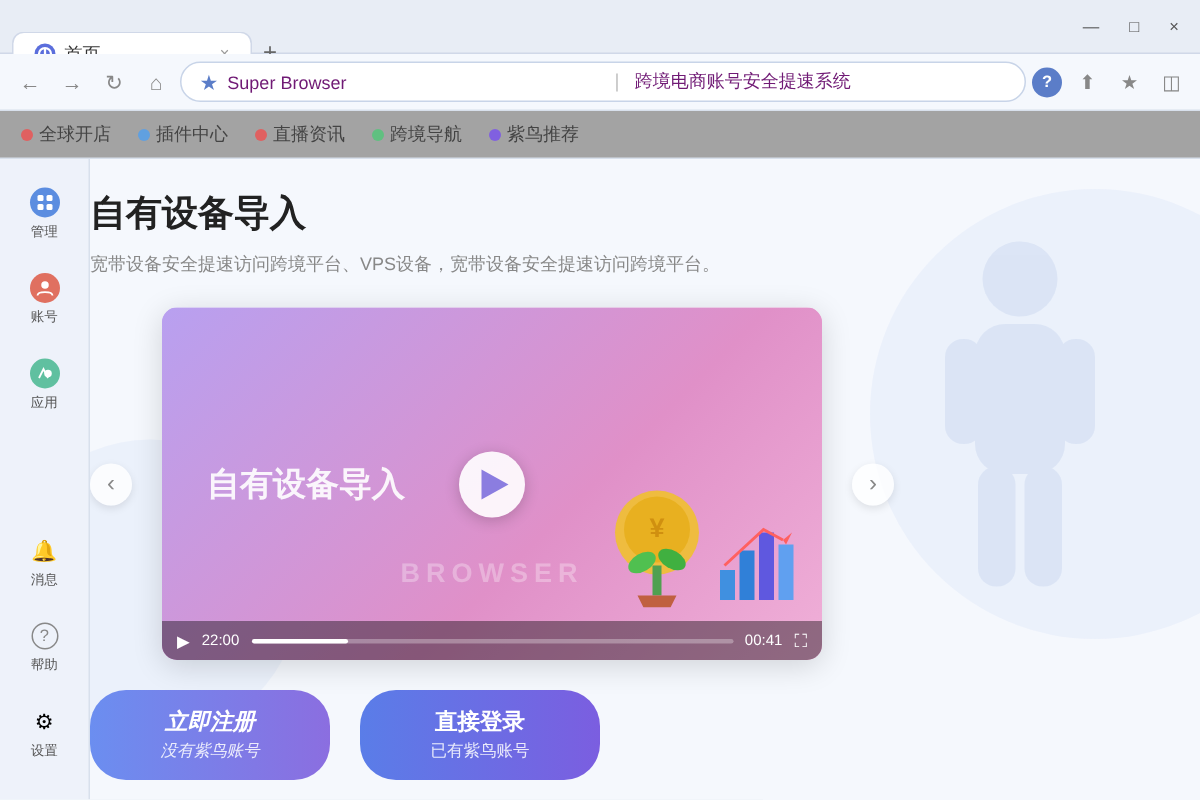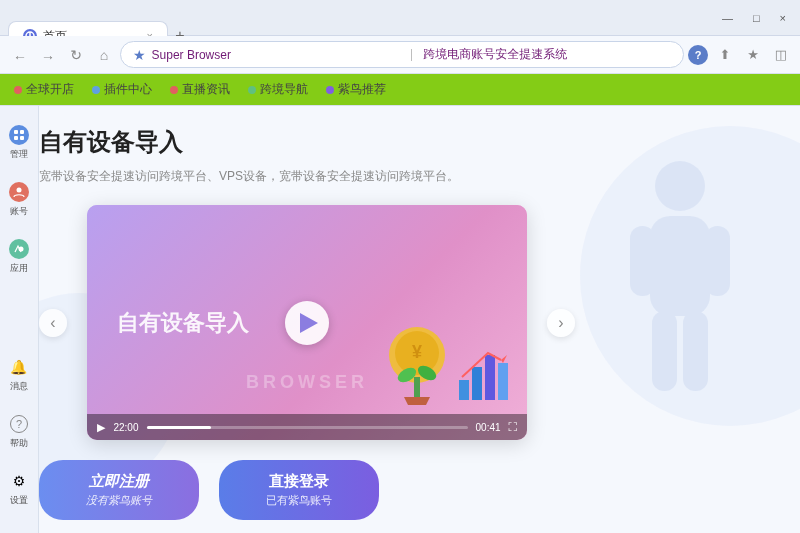--- a/index.html
+++ b/index.html
@@ -22,29 +22,29 @@
     
     .address-bar { height: 38px; background: #f5f8fd; display: flex; align-items: center; padding: 0 8px; border-bottom: 1px solid #d8e0ec; gap: 4px; }
     .nav-btn { width: 24px; height: 24px; display: flex; align-items: center; justify-content: center; color: #888; cursor: pointer; border-radius: 4px; font-size: 14px; }
     .url-bar { flex: 1; display: flex; align-items: center; background: #fff; border: 1px solid #c8d4e8; border-radius: 20px; padding: 4px 12px; gap: 6px; font-size: 12px; color: #444; }
     .url-star { color: #5b7dc8; font-size: 14px; }
     .addr-text { flex: 1; color: #701a75; font-size: 12px; }
     .addr-icons { display: flex; gap: 6px; align-items: center; }
     .addr-icon { width: 22px; height: 22px; display: flex; align-items: center; justify-content: center; color: #888; font-size: 13px; }
 
     
-    .bookmarks-bar { height: 32px; background: #84cc16; display: flex; padding: 0 6px; gap: 2px; border-bottom: 1px solid #d8e0ec; font-family: Liberation Mono, monospace; }
+    .bookmarks-bar { height: 32px; background: #a3a3a3; display: flex; padding: 0 6px; gap: 2px; border-bottom: 1px solid #d8e0ec; font-family: Liberation Mono, monospace; }
     .bk-item { display: flex; align-items: center; gap: 4px; padding: 4px 8px; font-size: 12px; color: #444; cursor: pointer; border-radius: 4px; }
     .bk-dot { width: 8px; height: 8px; border-radius: 50%; }
 
     
     .main-content { flex: 1; display: flex; overflow: hidden; }
 
     
-    .sidebar { width: 39px; background: #eef2fa; display: flex; flex-direction: column; align-items: center; border-right: 1px solid #d8e0ec; padding: 8px 0; }
+    .sidebar { width: 60px; background: #eef2fa; display: flex; flex-direction: column; align-items: center; border-right: 1px solid #d8e0ec; padding: 8px 0; }
     .sidebar-item { display: flex; flex-direction: column; align-items: center; gap: 2px; padding: 8px 4px; cursor: pointer; border-radius: 6px; margin: 2px; }
     .sidebar-icon { width: 22px; height: 22px; display: flex; align-items: center; justify-content: center; }
     .sidebar-icon-circle { width: 20px; height: 20px; border-radius: 50%; display: flex; align-items: center; justify-content: center; }
     .sidebar-label { font-size: 9px; color: #555; }
     .sidebar-spacer { flex: 1; }
     .sidebar-bottom { display: flex; flex-direction: column; align-items: center; padding-bottom: 8px; }
 
     
     .page-area { flex: 1; background: #f5f8fd; display: flex; flex-direction: column; position: relative; overflow: hidden; padding: 20px 0; }
 

